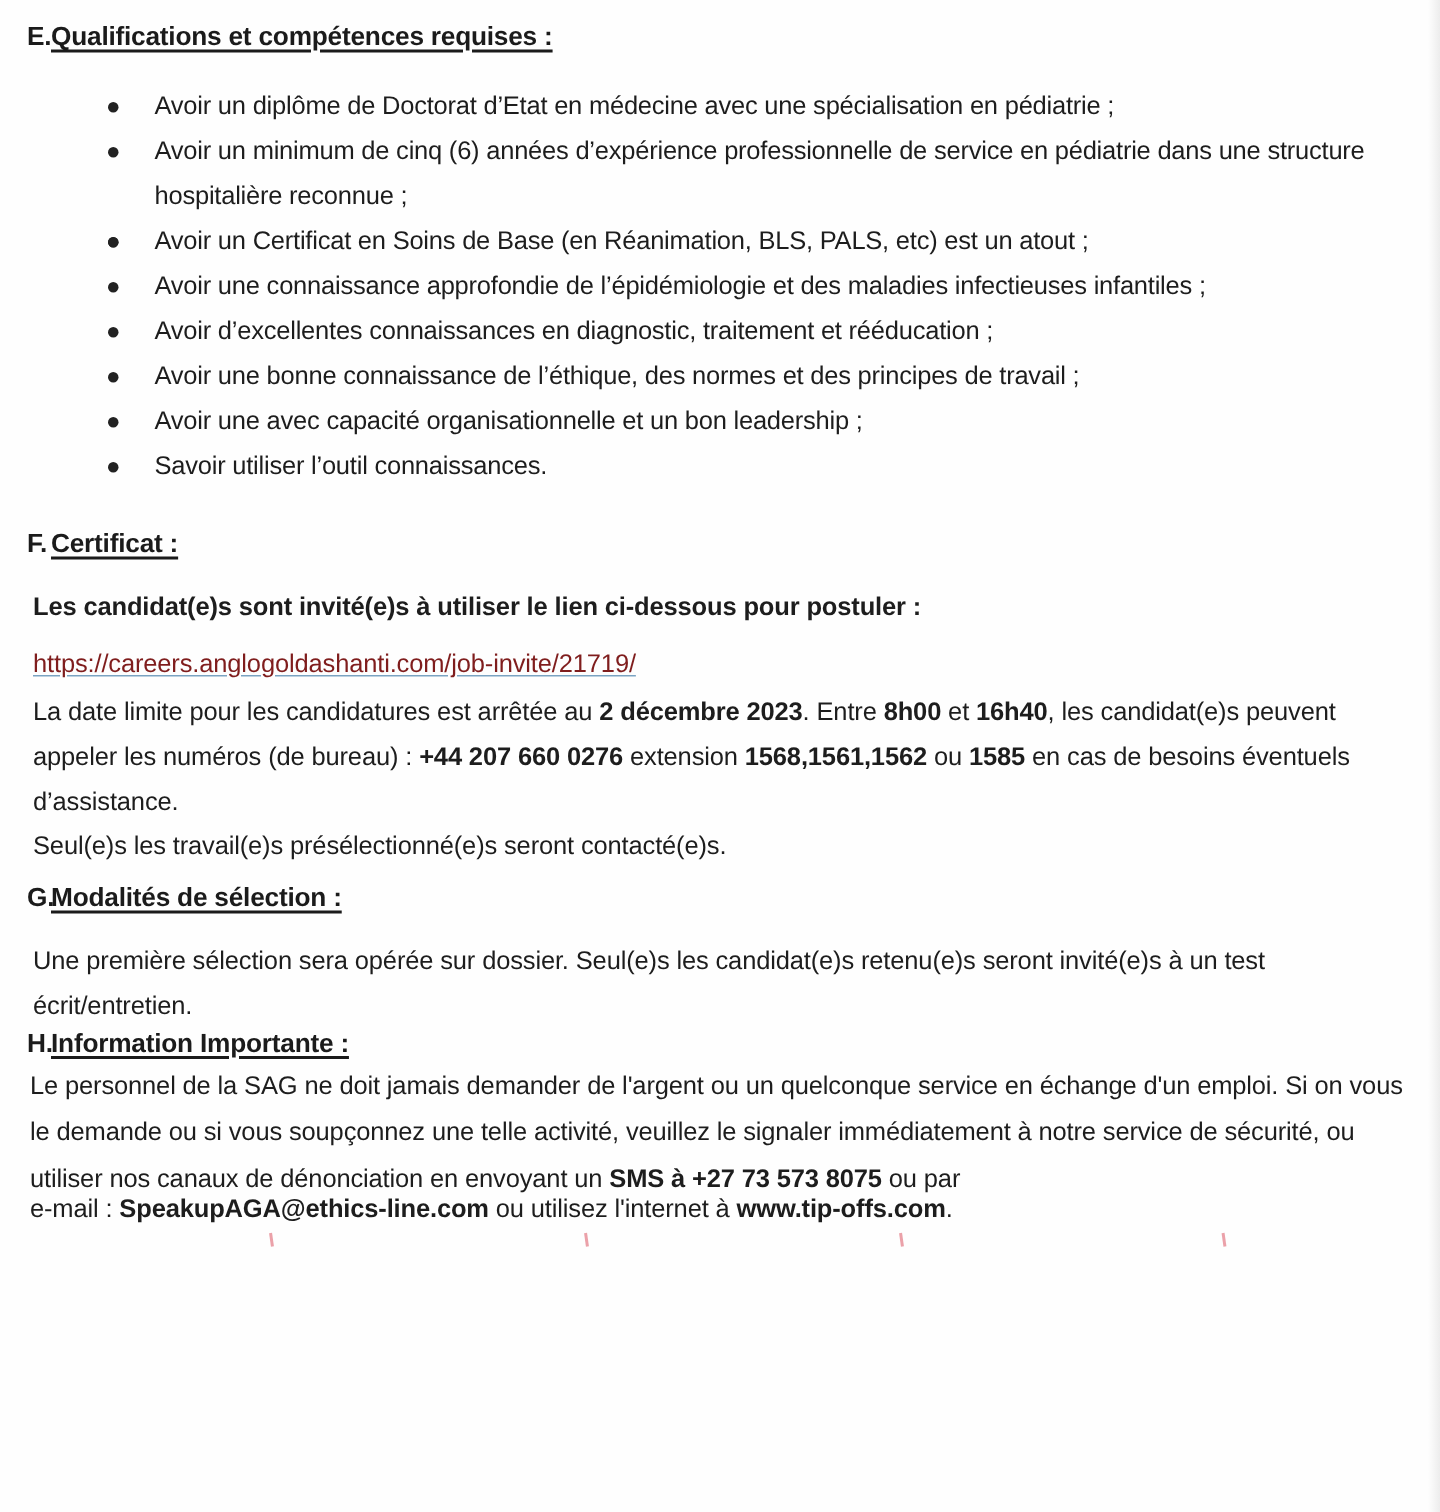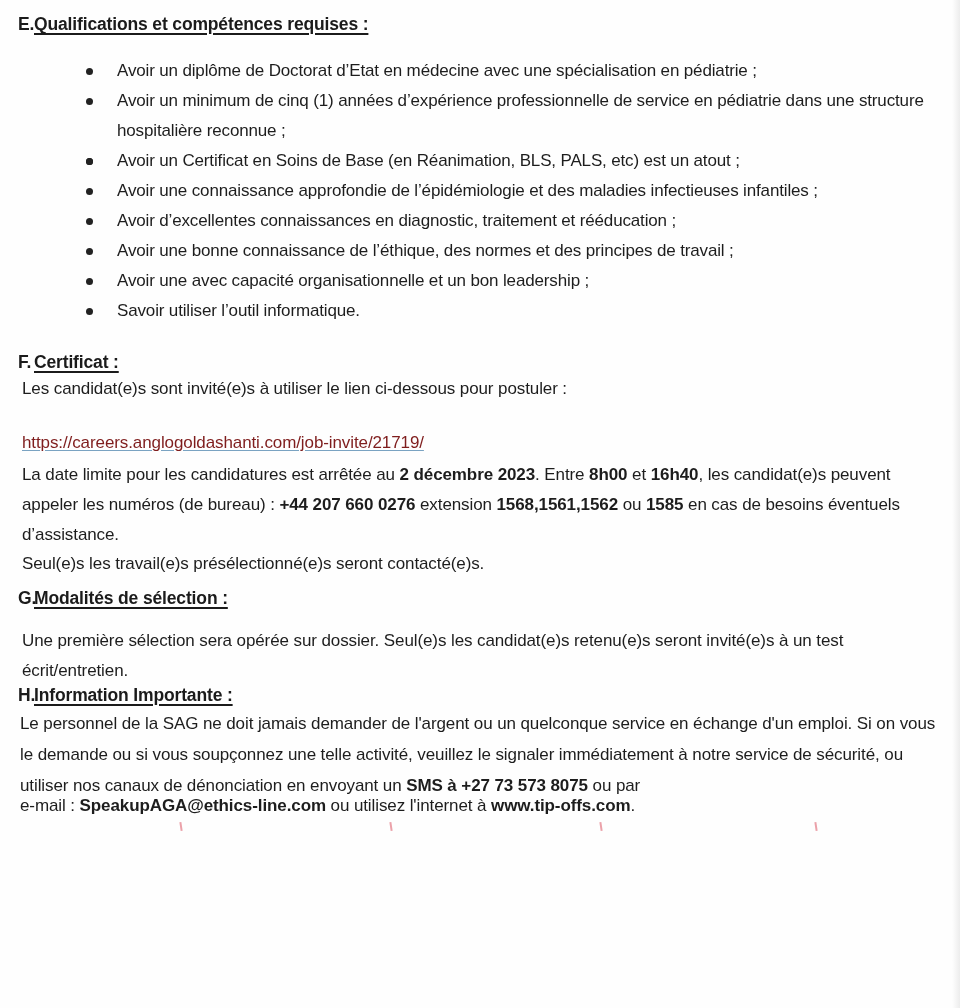--- a/index.html
+++ b/index.html
@@ -53,21 +53,21 @@
     line-height: 30px;
     letter-spacing: -0.1px;
     margin: 0;
     color: #1d1d1d;
   }
   .para b { font-weight: bold; }
 
   
   ul.bullets {
     list-style: none;
-    margin: 14px;
+    margin: 0;
     padding: 0;
   }
   ul.bullets li {
     position: relative;
     font-size: 17px;
     line-height: 30px;
     letter-spacing: -0.15px;
     padding-left: 103px;
     margin: 0;
     color: #1d1d1d;
@@ -134,21 +134,21 @@
       <span class="htext">Qualifications et compétences requises :</span>
     </div>
 
     <ul class="bullets" style="margin-top:21px;">
       <li>
         <span class="dot"></span>
         <span>Avoir un diplôme de Doctorat d’Etat en médecine avec une spécialisation en pédiatrie ;</span>
       </li>
       <li>
         <span class="dot"></span>
-        <span>Avoir un minimum de cinq (1) années d’expérience professionnelle de service en pédiatrie dans une structure hospitalière reconnue ;</span>
+        <span>Avoir un minimum de cinq (6) années d’expérience professionnelle de service en pédiatrie dans une structure hospitalière reconnue ;</span>
       </li>
       <li>
         <span class="dot"></span>
       </li>
       <li>
         <span class="dot"></span>
         <span>Avoir un Certificat en Soins de Base (en Réanimation, BLS, PALS, etc) est un atout ;</span>
       </li>
       <li>
         <span class="dot"></span>
@@ -161,33 +161,33 @@
       <li>
         <span class="dot"></span>
         <span>Avoir une bonne connaissance de l’éthique, des normes et des principes de travail ;</span>
       </li>
       <li>
         <span class="dot"></span>
         <span>Avoir une avec capacité organisationnelle et un bon leadership ;</span>
       </li>
       <li>
         <span class="dot"></span>
-        <span>Savoir utiliser l’outil informatique.</span>
+        <span>Savoir utiliser l’outil connaissances.</span>
       </li>
     </ul>
   </div>
 
   <div class="abs" style="left:0; top:352px; width:960px;">
     <div class="section-heading">
       <span class="letter">F.</span>
       <span class="htext">Certificat :</span>
     </div>
   </div>
 
-  <div class="abs para" style="left:22px; top:374px; width:920px;">Les candidat(e)s sont invité(e)s à utiliser le lien ci-dessous pour postuler :</div>
+  <div class="abs para" style="left:22px; top:390px; width:920px;font-weight:bold;">Les candidat(e)s sont invité(e)s à utiliser le lien ci-dessous pour postuler :</div>
 
   <div class="abs" style="left:22px; top:428px; width:920px;">
     <span class="doclink">https://careers.anglogoldashanti.com/job-invite/21719/</span>
   </div>
 
   <div class="abs para" style="left:22px; top:460px; width:922px;"><span>La date limite pour les candidatures est arrêtée au </span><b>2 décembre 2023</b><span>. Entre </span><b>8h00</b><span> et </span><b>16h40</b><span>, les candidat(e)s peuvent appeler les numéros (de bureau) : </span><b>+44 207 660 0276</b><span> extension </span><b>1568,1561,1562</b><span> ou </span><b>1585</b><span> en cas de besoins éventuels d’assistance.</span></div>
 
   <div class="abs para" style="left:22px; top:549px; width:920px;">Seul(e)s les travail(e)s présélectionné(e)s seront contacté(e)s.</div>
 
   <div class="abs" style="left:0; top:588px; width:960px;">

